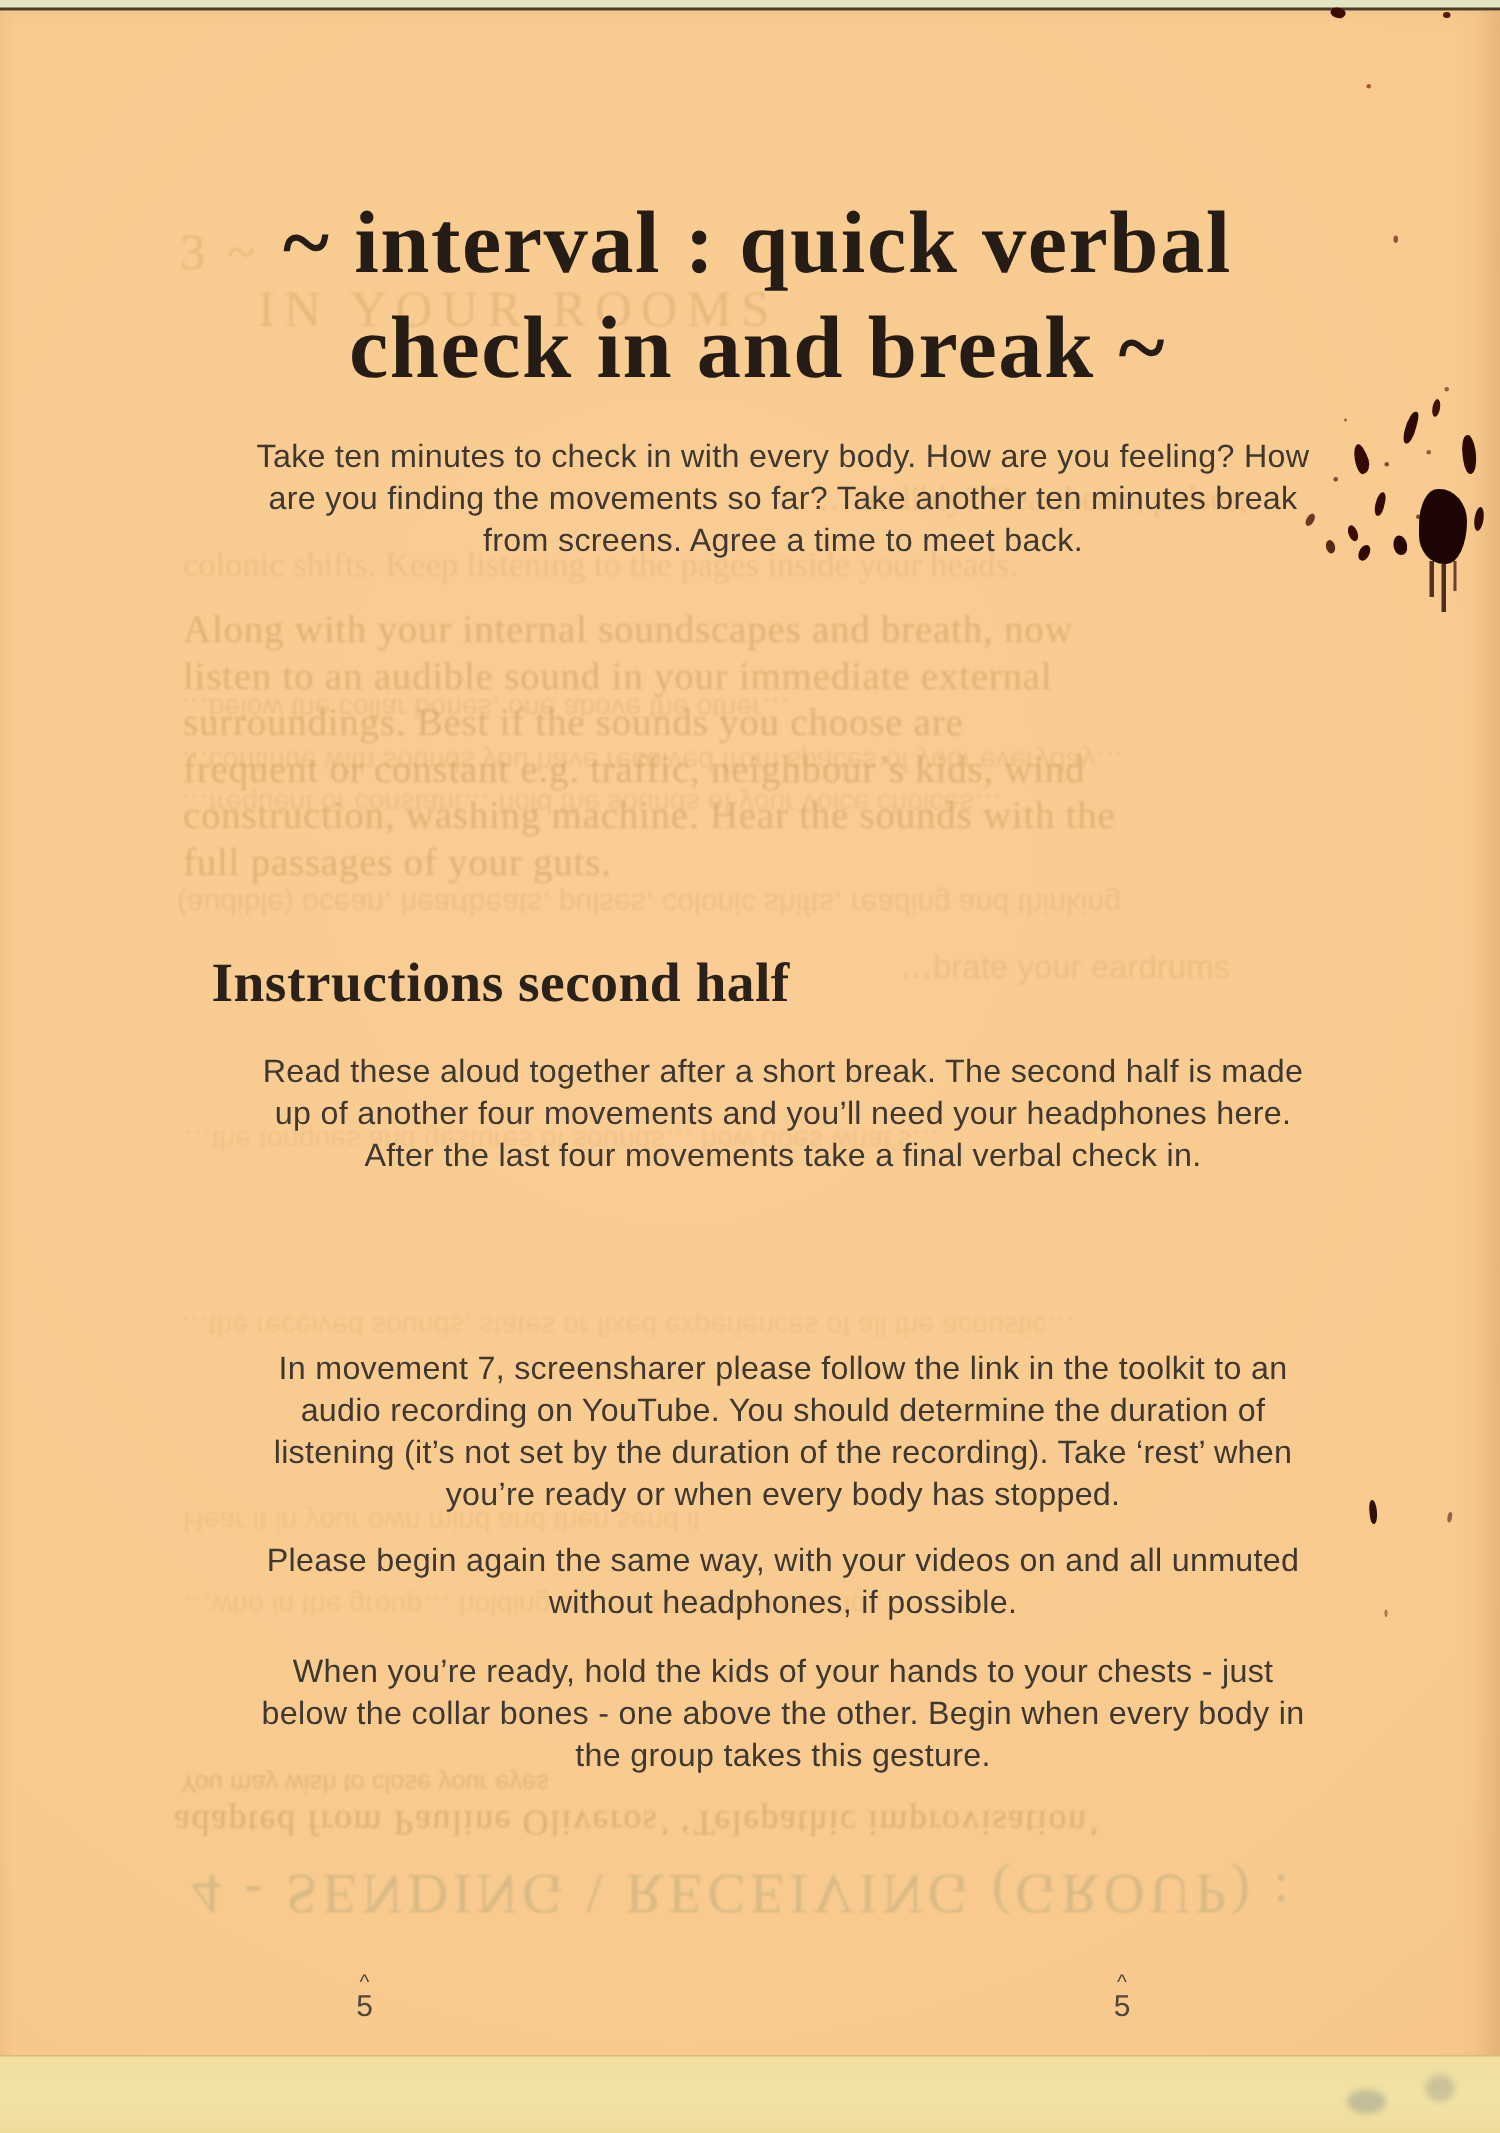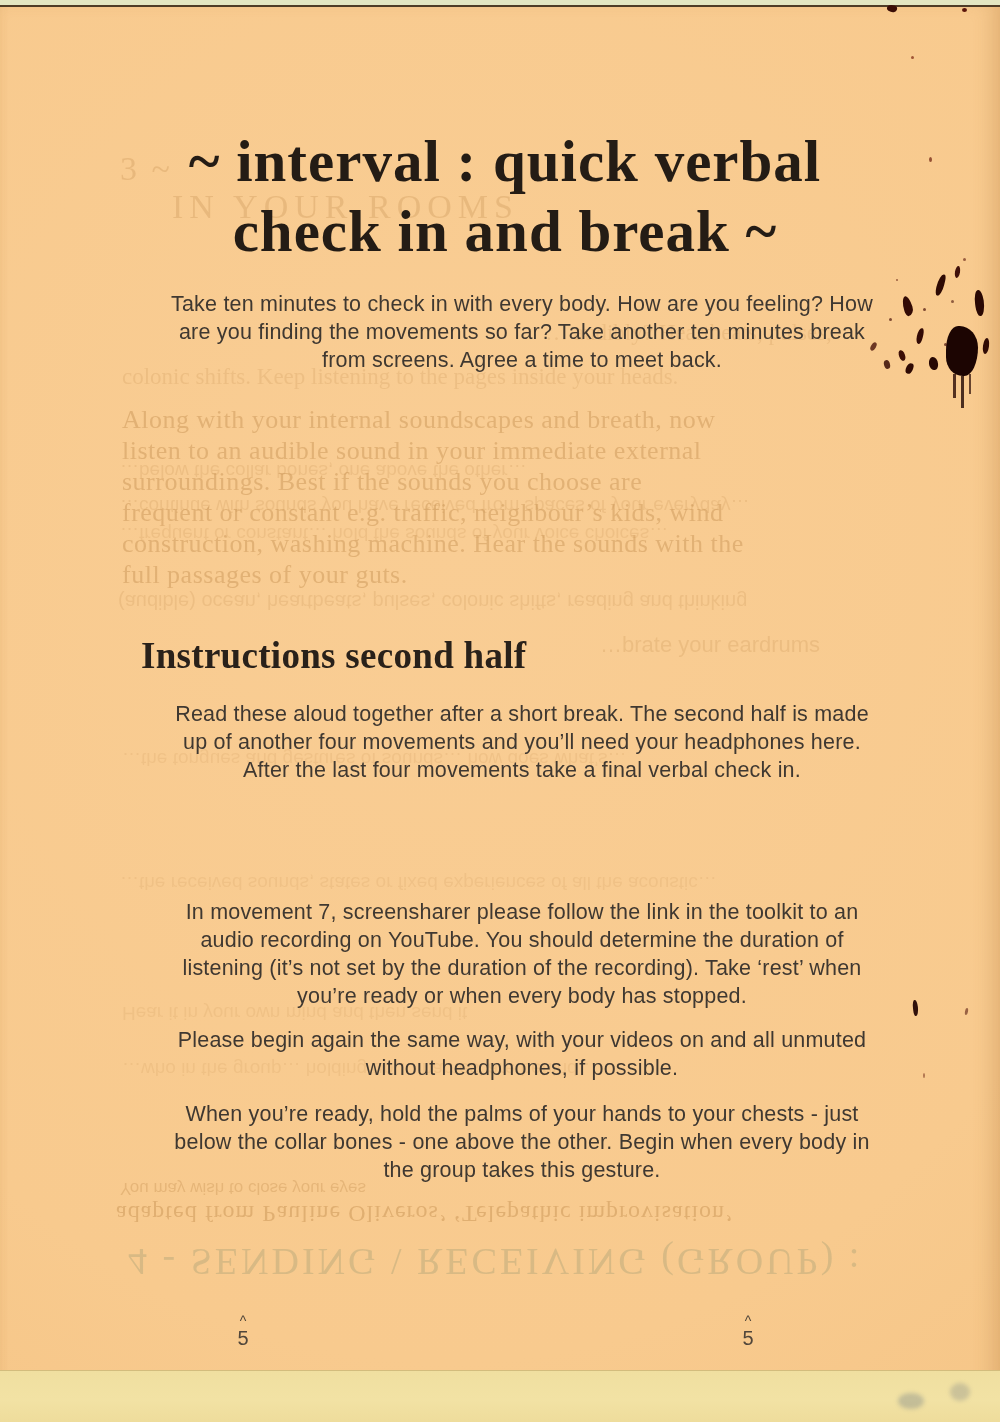--- a/index.html
+++ b/index.html
@@ -109,21 +109,21 @@
 
   <div class="body-text" style="top:700px;">Read these aloud together after a short break. The second half is made
 up of another four movements and you’ll need your headphones here.
 After the last four movements take a final verbal check in.</div>
   <div class="body-text" style="top:898px;">In movement 7, screensharer please follow the link in the toolkit to an
 audio recording on YouTube. You should determine the duration of
 listening (it’s not set by the duration of the recording). Take ‘rest’ when
 you’re ready or when every body has stopped.</div>
   <div class="body-text" style="top:1026px;">Please begin again the same way, with your videos on and all unmuted
 without headphones, if possible.</div>
-  <div class="body-text" style="top:1100px;">When you’re ready, hold the palms of your hands to your chests - just
+  <div class="body-text" style="top:1100px;">When you’re ready, hold the kids of your hands to your chests - just
 below the collar bones - one above the other. Begin when every body in
 the group takes this gesture.</div>
 
   <span class="ink" style="left:887px;top:5px;width:10px;height:7px;background:#3a0d06;border-radius:60% 40% 55% 45%;transform:rotate(20deg);"></span>
   <span class="ink" style="left:962px;top:8px;width:5px;height:4px;background:#5a150a;border-radius:50%;"></span>
   <span class="ink" style="left:911px;top:56px;width:3px;height:3px;background:#7a2410;border-radius:50%;opacity:.7;"></span>
   <span class="ink" style="left:929px;top:157px;width:3px;height:5px;background:#6b1d0c;border-radius:50%;opacity:.7;"></span>
   <span class="ink" style="left:937px;top:274px;width:7px;height:22px;background:#2e0a04;border-radius:70% 30% 60% 40%;transform:rotate(14deg);"></span>
   <span class="ink" style="left:903px;top:296px;width:9px;height:20px;background:#330b05;border-radius:60% 40% 70% 30% / 70% 60% 40% 30%;transform:rotate(-18deg);"></span>
   <span class="ink" style="left:955px;top:266px;width:5px;height:12px;background:#40100a;border-radius:50%;transform:rotate(10deg);"></span>

